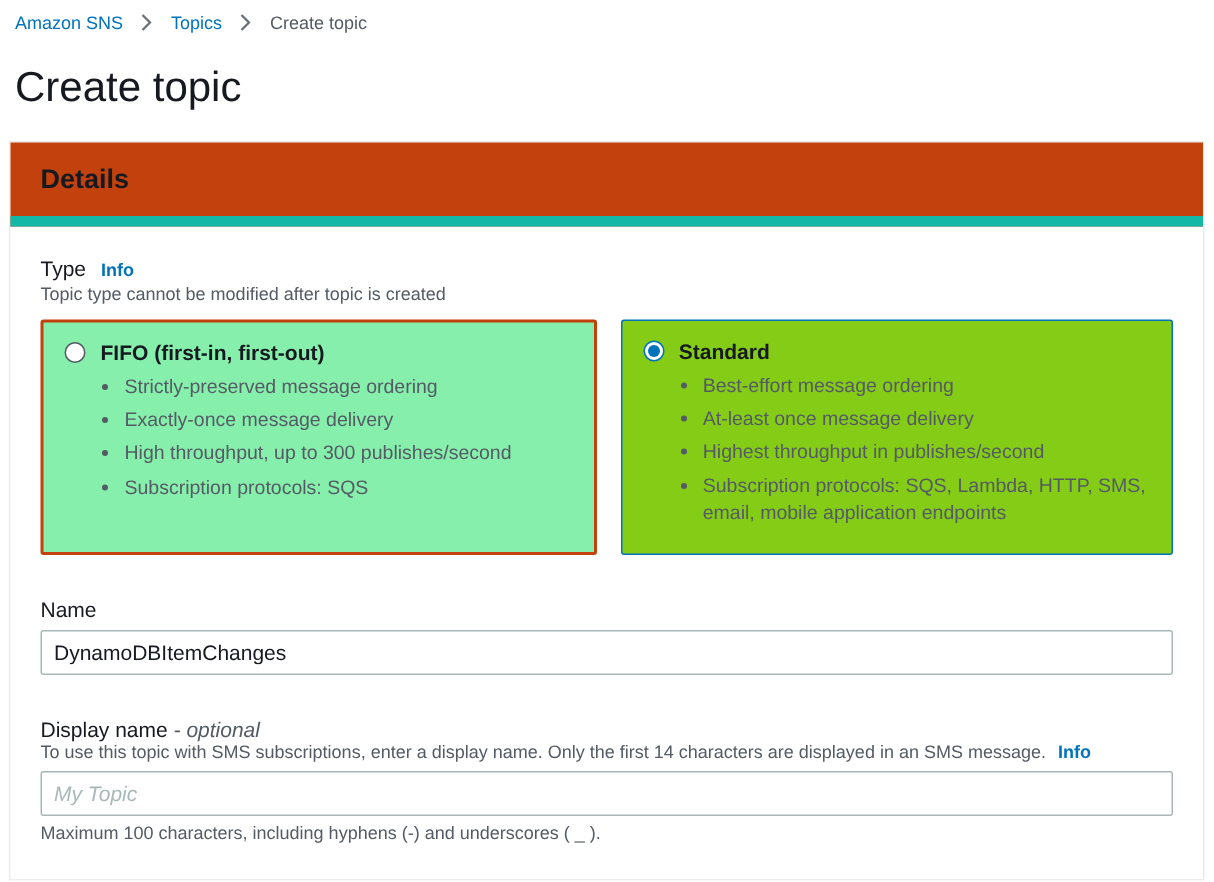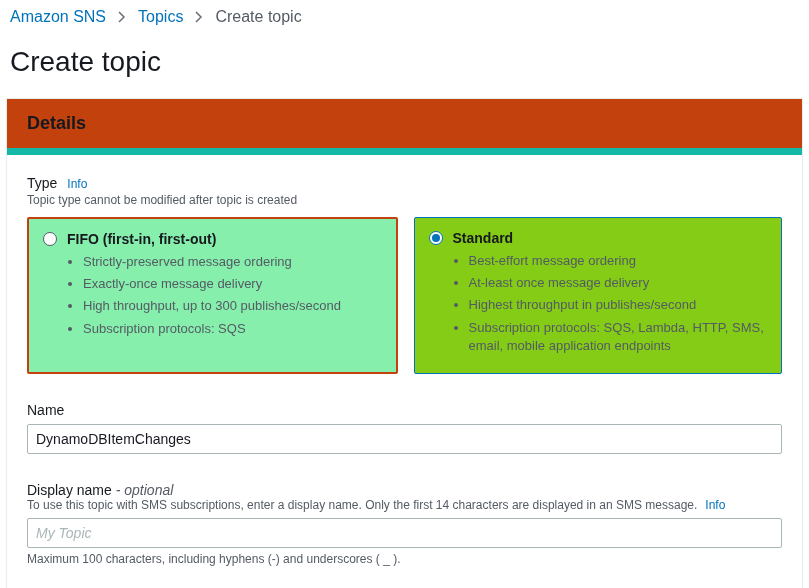--- a/index.html
+++ b/index.html
@@ -8,21 +8,21 @@
     font-size: 14px;
     color: #16191f;
     background: #ffffff;
     width: 809px;
   }
   .breadcrumb {
     padding: 8px 10px 4px;
     display: flex;
     align-items: center;
     gap: 12px;
-    font-size: 16px;
+    font-size: 12px;
   }
   .breadcrumb a {
     color: #0073bb;
     text-decoration: none;
     cursor: pointer;
   }
   .breadcrumb .chevron {
     color: #687078;
     display: inline-flex;
     align-items: center;
@@ -58,21 +58,21 @@
     gap: 10px;
   }
   .field-label {
     font-size: 14px;
     font-weight: 400;
     color: #16191f;
   }
   .info-link {
     color: #0073bb;
     font-size: 12px;
-    font-weight: 400;
+    font-weight: 700;
     cursor: pointer;
   }
   .field-desc {
     font-size: 12px;
     color: #545b64;
     margin-top: 2px;
   }
   .optional { font-style: italic; color: #545b64; font-weight:400;}
   .tiles {
     display: flex;

